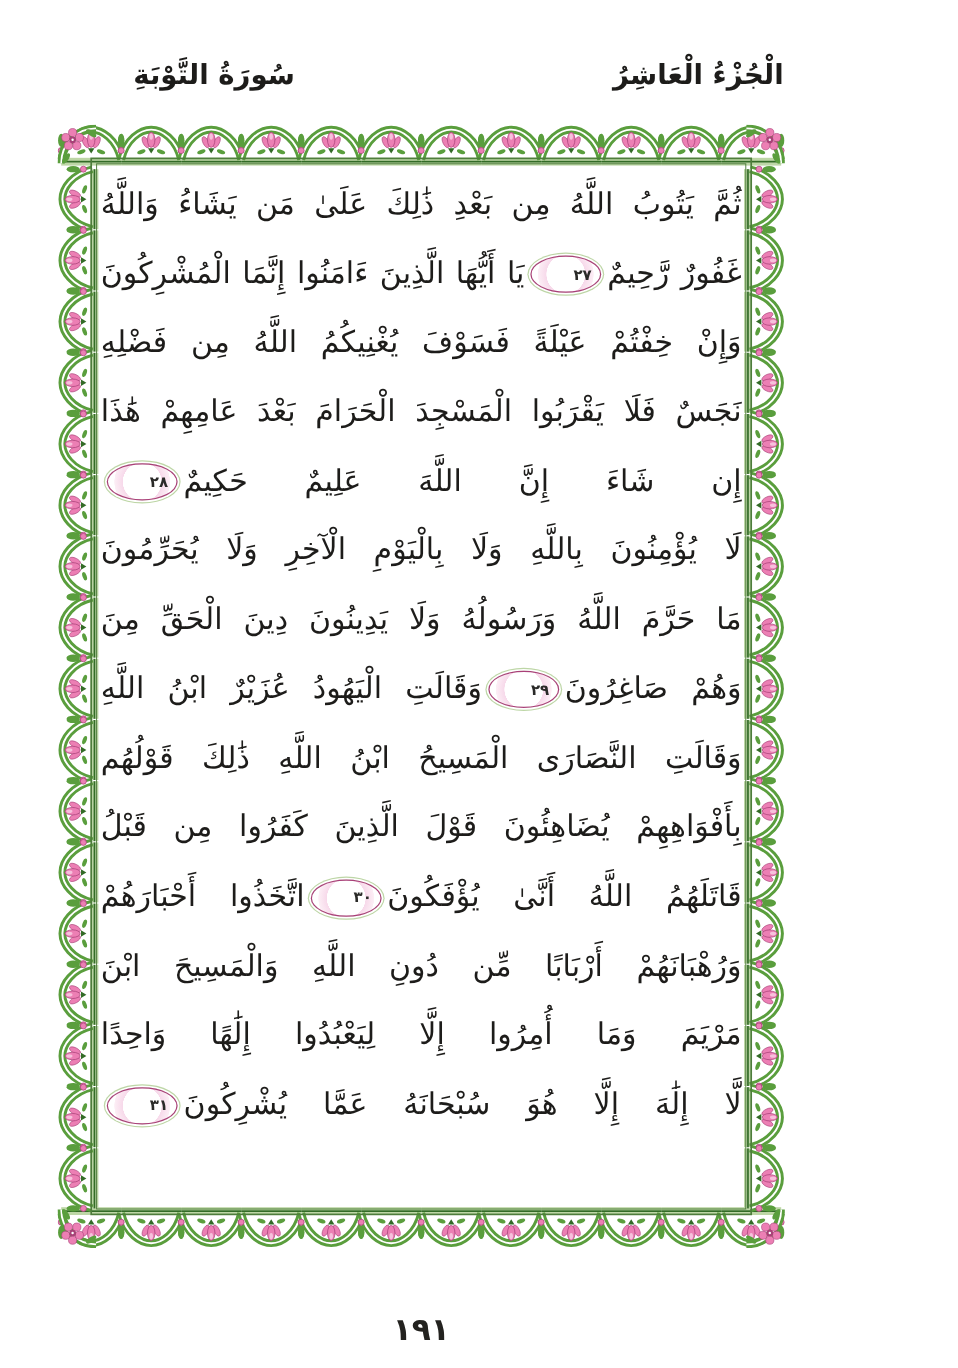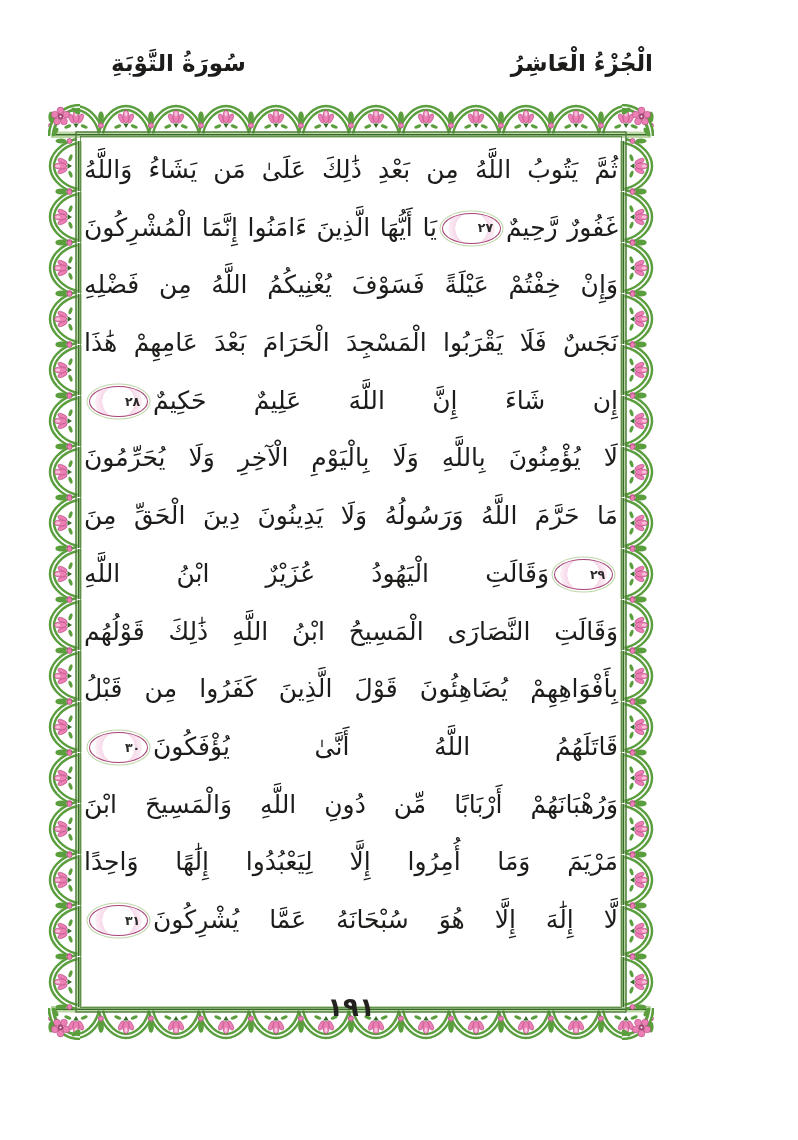--- a/index.html
+++ b/index.html
@@ -67,21 +67,21 @@
     padding-left:28px;
   }
   .ayah-num{
     font-size:12.5px;
     line-height:1;
     color:#2a2a28;
     font-weight:bold;
   }
   .page-number{
     position:absolute;
-    left:48px;top:992px;
+    left:48px;top:1094px;
     width:606px;
     text-align:center;
     font-size:26px;
     font-weight:bold;
     color:#23221f;
     direction:rtl;
   }
 </style>
 </head>
 <body>
@@ -202,28 +202,28 @@
       <div class="quran-line"><span>غَفُورٌ رَّحِيمٌ</span><span class="ayah-marker">
           <span class="ayah-num">٢٧</span>
         </span><span>يَا أَيُّهَا الَّذِينَ ءَامَنُوا إِنَّمَا الْمُشْرِكُونَ</span></div>
       <div class="quran-line"><span>وَإِنْ خِفْتُمْ عَيْلَةً فَسَوْفَ يُغْنِيكُمُ اللَّهُ مِن فَضْلِهِ</span></div>
       <div class="quran-line"><span>نَجَسٌ فَلَا يَقْرَبُوا الْمَسْجِدَ الْحَرَامَ بَعْدَ عَامِهِمْ هَٰذَا</span></div>
       <div class="quran-line"><span>إِن شَاءَ إِنَّ اللَّهَ عَلِيمٌ حَكِيمٌ</span><span class="ayah-marker">
           <span class="ayah-num">٢٨</span>
         </span></div>
       <div class="quran-line"><span>لَا يُؤْمِنُونَ بِاللَّهِ وَلَا بِالْيَوْمِ الْآخِرِ وَلَا يُحَرِّمُونَ</span></div>
       <div class="quran-line"><span>مَا حَرَّمَ اللَّهُ وَرَسُولُهُ وَلَا يَدِينُونَ دِينَ الْحَقِّ مِنَ</span></div>
-      <div class="quran-line"><span class="ayah-marker">
+      <div class="quran-line"><span>وَهُمْ صَاغِرُونَ</span><span class="ayah-marker">
           <span class="ayah-num">٢٩</span>
         </span><span>وَقَالَتِ الْيَهُودُ عُزَيْرٌ ابْنُ اللَّهِ</span></div>
       <div class="quran-line"><span>وَقَالَتِ النَّصَارَى الْمَسِيحُ ابْنُ اللَّهِ ذَٰلِكَ قَوْلُهُم</span></div>
       <div class="quran-line"><span>بِأَفْوَاهِهِمْ يُضَاهِئُونَ قَوْلَ الَّذِينَ كَفَرُوا مِن قَبْلُ</span></div>
       <div class="quran-line"><span>قَاتَلَهُمُ اللَّهُ أَنَّىٰ يُؤْفَكُونَ</span><span class="ayah-marker">
           <span class="ayah-num">٣٠</span>
-        </span></div>
+        </span><span>اتَّخَذُوا أَحْبَارَهُمْ</span></div>
       <div class="quran-line"><span>وَرُهْبَانَهُمْ أَرْبَابًا مِّن دُونِ اللَّهِ وَالْمَسِيحَ ابْنَ</span></div>
       <div class="quran-line"><span>مَرْيَمَ وَمَا أُمِرُوا إِلَّا لِيَعْبُدُوا إِلَٰهًا وَاحِدًا</span></div>
       <div class="quran-line"><span>لَّا إِلَٰهَ إِلَّا هُوَ سُبْحَانَهُ عَمَّا يُشْرِكُونَ</span><span class="ayah-marker">
           <span class="ayah-num">٣١</span>
         </span></div>
     </div>
 
   <div class="page-number">١٩١</div>
 </div>
 

